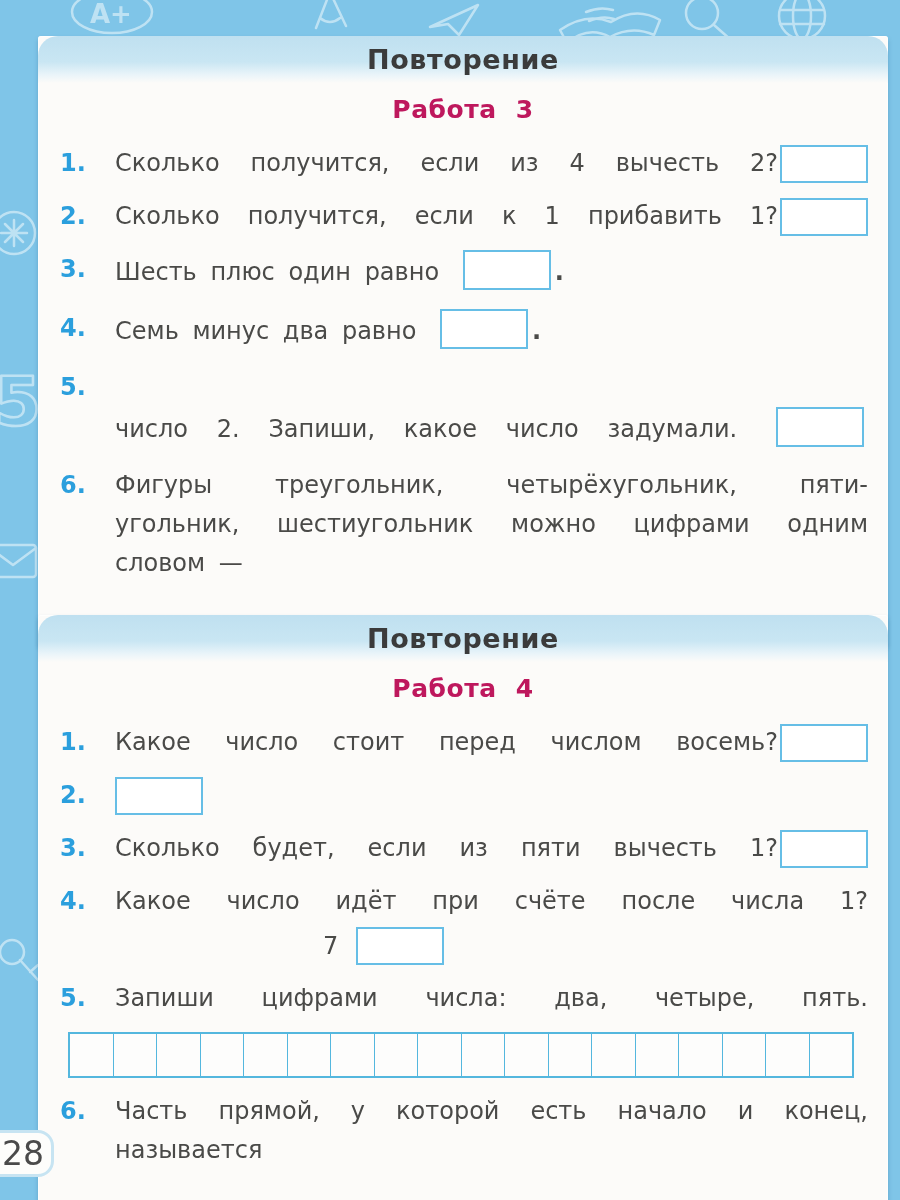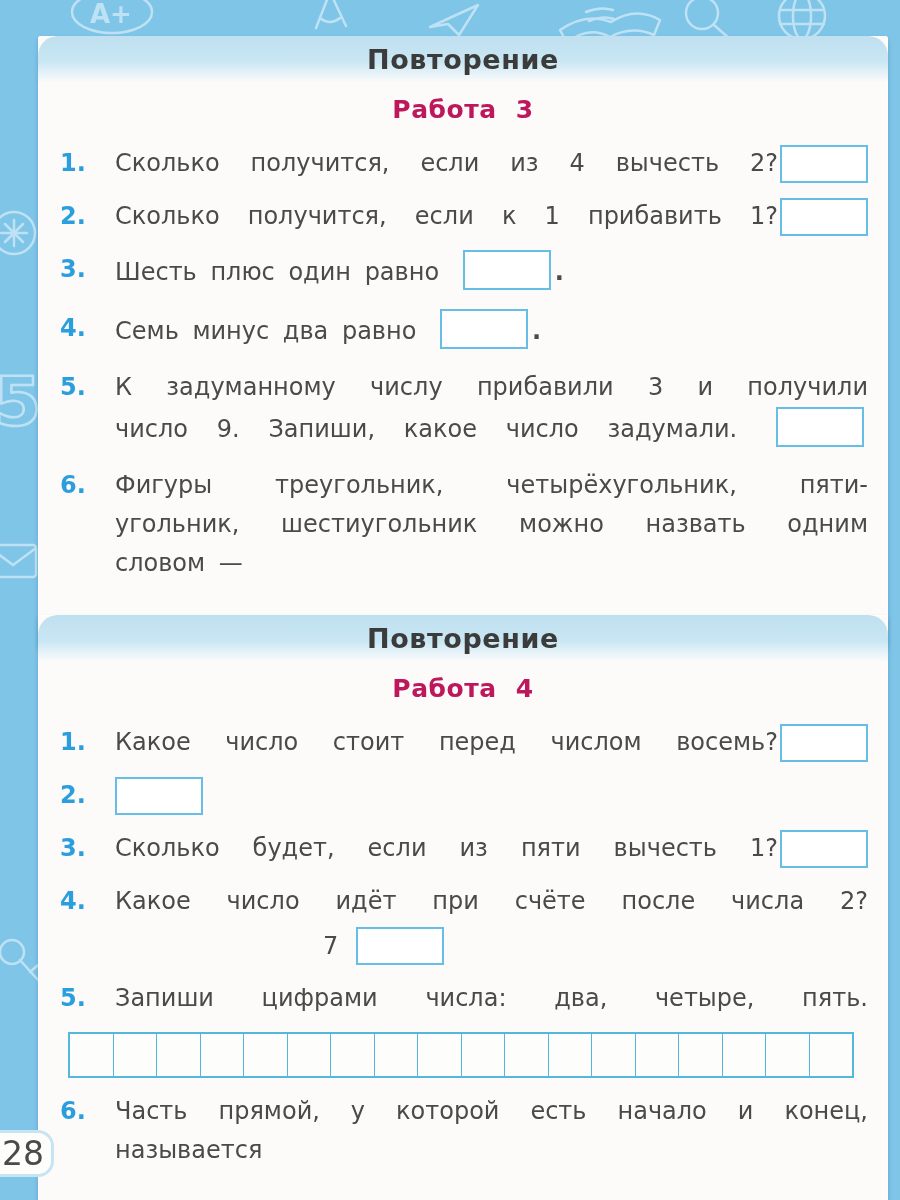--- a/index.html
+++ b/index.html
@@ -183,32 +183,32 @@
       <span class="qnum">4.</span>
       <div class="qbody">
         <span>Семь минус два равно</span>
         <span class="abox inline"></span><span class="dot">.</span>
       </div>
     </div>
 
     <div class="qrow">
       <span class="qnum">5.</span>
       <div class="qbody just">
-        <span>К задуманному числу прибавили 3 и получили</span><br>
-        <span>число 9. Запиши, какое число задумали.</span>
+        <br>
+        <span>число 2. Запиши, какое число задумали.</span>
         <span class="abox inline"></span>
       </div>
     </div>
 
     <div class="qrow">
       <span class="qnum">6.</span>
       <div class="qbody">
         <div class="just">
           <span>Фигуры треугольник, четырёхугольник, пяти-</span><br>
-          <span>угольник, шестиугольник можно назвать одним</span>
+          <span>угольник, шестиугольник можно цифрами одним</span>
         </div>
         <div class="uline-row">
           <span>словом —</span>
           <div class="ufill"></div>
           <span class="dot">.</span>
         </div>
       </div>
     </div>
 
   </div>
@@ -234,21 +234,21 @@
     </div>
 
     <div class="qrow boxrow">
       <span class="qnum">3.</span>
       <div class="qbody just">Сколько будет, если из пяти вычесть 1?</div>
       <div class="abox"></div>
     </div>
 
     <div class="qrow">
       <span class="qnum">4.</span>
-      <div class="qbody just">Какое число идёт при счёте после числа 2?</div>
+      <div class="qbody just">Какое число идёт при счёте после числа 1?</div>
     </div>
     <div class="seq-row">
       <span>7</span>
       <div class="abox"></div>
     </div>
 
     <div class="qrow">
       <span class="qnum">5.</span>
       <div class="qbody just">Запиши цифрами числа: два, четыре, пять.</div>
     </div>

